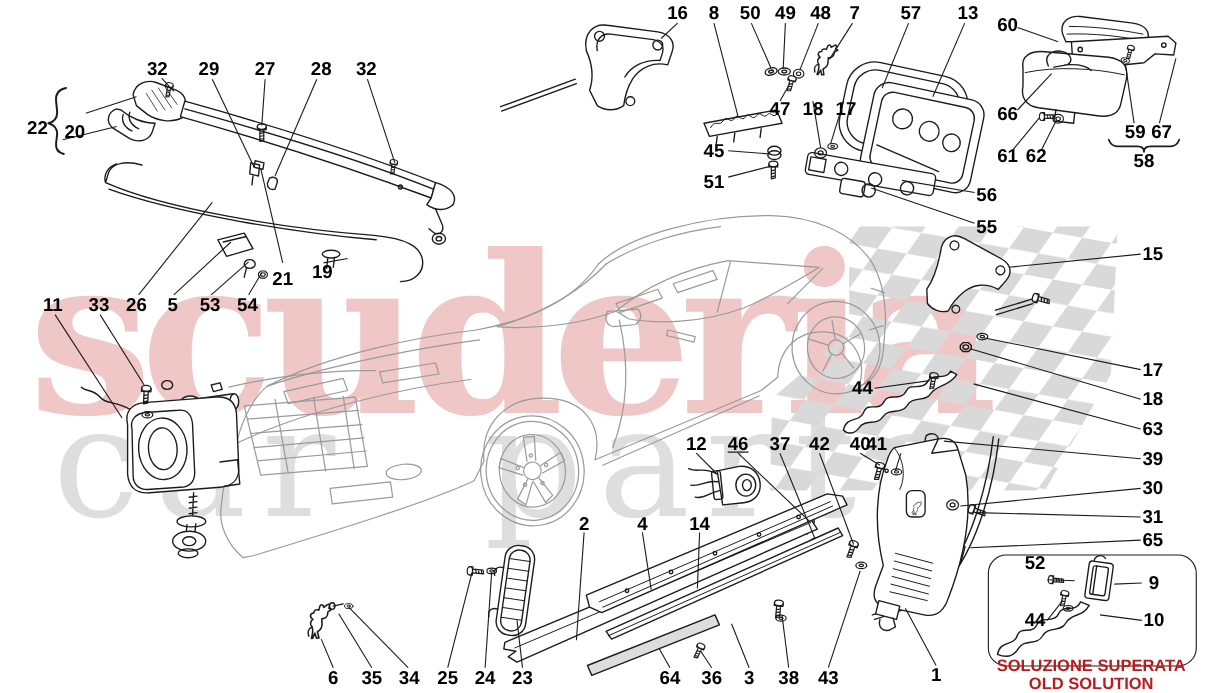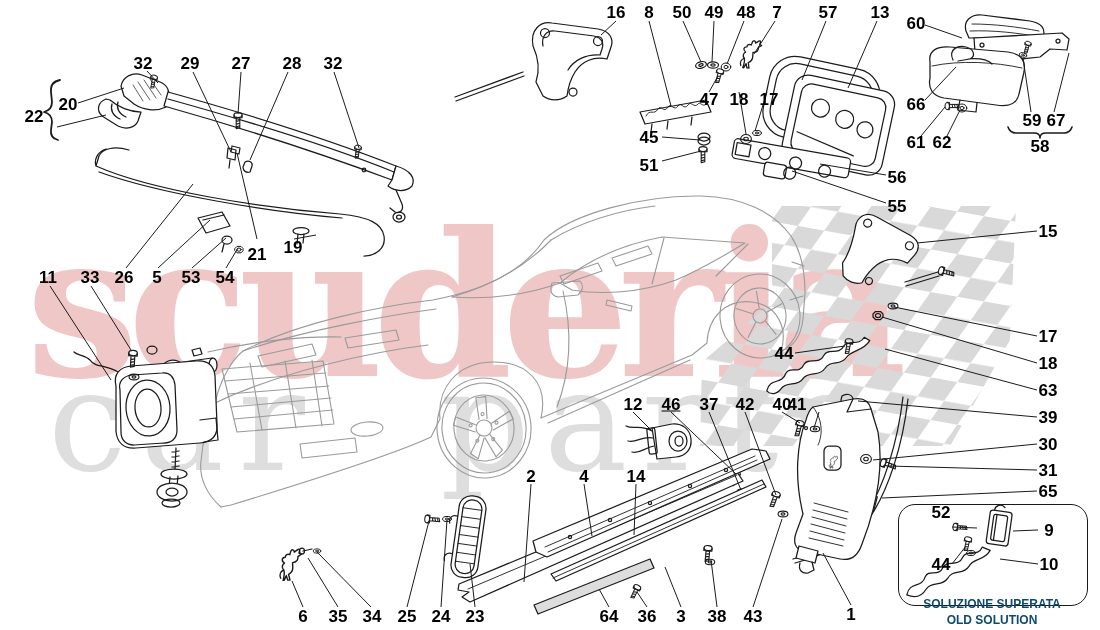--- a/index.html
+++ b/index.html
@@ -7,21 +7,21 @@
           font-family:"Liberation Sans",sans-serif;}
   .wm-red{position:absolute;left:26px;top:206px;font-family:"DejaVu Serif",serif;font-weight:700;
           font-size:200px;line-height:1;letter-spacing:-0.055em;color:#f0c7c7;white-space:nowrap;}
   .wm-gray{position:absolute;left:48px;top:352px;font-family:"DejaVu Serif",serif;font-weight:400;
           font-size:140px;line-height:1;letter-spacing:0.10em;word-spacing:0.45em;color:#dedede;white-space:nowrap;}
   svg.art{position:absolute;left:0;top:0;}
   .lbl{position:absolute;transform:translate(-50%,-50%);font-weight:700;font-size:17px;color:#000;
        white-space:nowrap;line-height:1;}
   .note-box{position:absolute;left:898px;top:504px;width:188px;height:100px;
             border:1.7px solid #1a1a1a;border-radius:17px;}
-  .note-line{position:absolute;transform:translateX(-50%);font-weight:700;font-size:12px;color:#0c4a6e;
+  .note-line{position:absolute;transform:translateX(-50%);font-weight:700;font-size:15px;color:#b91c1c;
              white-space:nowrap;background:transparent;text-align:center;}
   .note-1{left:992px;top:597px;}
   .note-2{left:992px;top:613px;}
 </style>
 </head>
 <body>
 
 <div class="canvas">
 
   <div class="wm-red">scuderia</div>
@@ -406,21 +406,21 @@
       <span class="lbl" style="left: 746px; top: 12px;">48</span>
       <span class="lbl" style="left: 777px; top: 12px;">7</span>
       <span class="lbl" style="left: 828px; top: 12px;">57</span>
       <span class="lbl" style="left: 880px; top: 12px;">13</span>
       <span class="lbl" style="left: 916px; top: 23px;">60</span>
       <span class="lbl" style="left: 143px; top: 63px;">32</span>
       <span class="lbl" style="left: 190px; top: 63px;">29</span>
       <span class="lbl" style="left: 241px; top: 63px;">27</span>
       <span class="lbl" style="left: 292px; top: 63px;">28</span>
       <span class="lbl" style="left: 333px; top: 63px;">32</span>
-      <span class="lbl" style="left: 68px; top: 104px;">20</span>
+      <span class="lbl" style="left: 68px; top: 120px;">20</span>
       <span class="lbl" style="left: 34px; top: 116px;">22</span>
       <span class="lbl" style="left: 709px; top: 99px;">47</span>
       <span class="lbl" style="left: 739px; top: 99px;">18</span>
       <span class="lbl" style="left: 769px; top: 99px;">17</span>
       <span class="lbl" style="left: 916px; top: 104px;">66</span>
       <span class="lbl" style="left: 1032px; top: 120px;">59</span>
       <span class="lbl" style="left: 1056px; top: 120px;">67</span>
       <span class="lbl" style="left: 916px; top: 142px;">61</span>
       <span class="lbl" style="left: 942px; top: 142px;">62</span>
       <span class="lbl" style="left: 1040px; top: 146px;">58</span>

